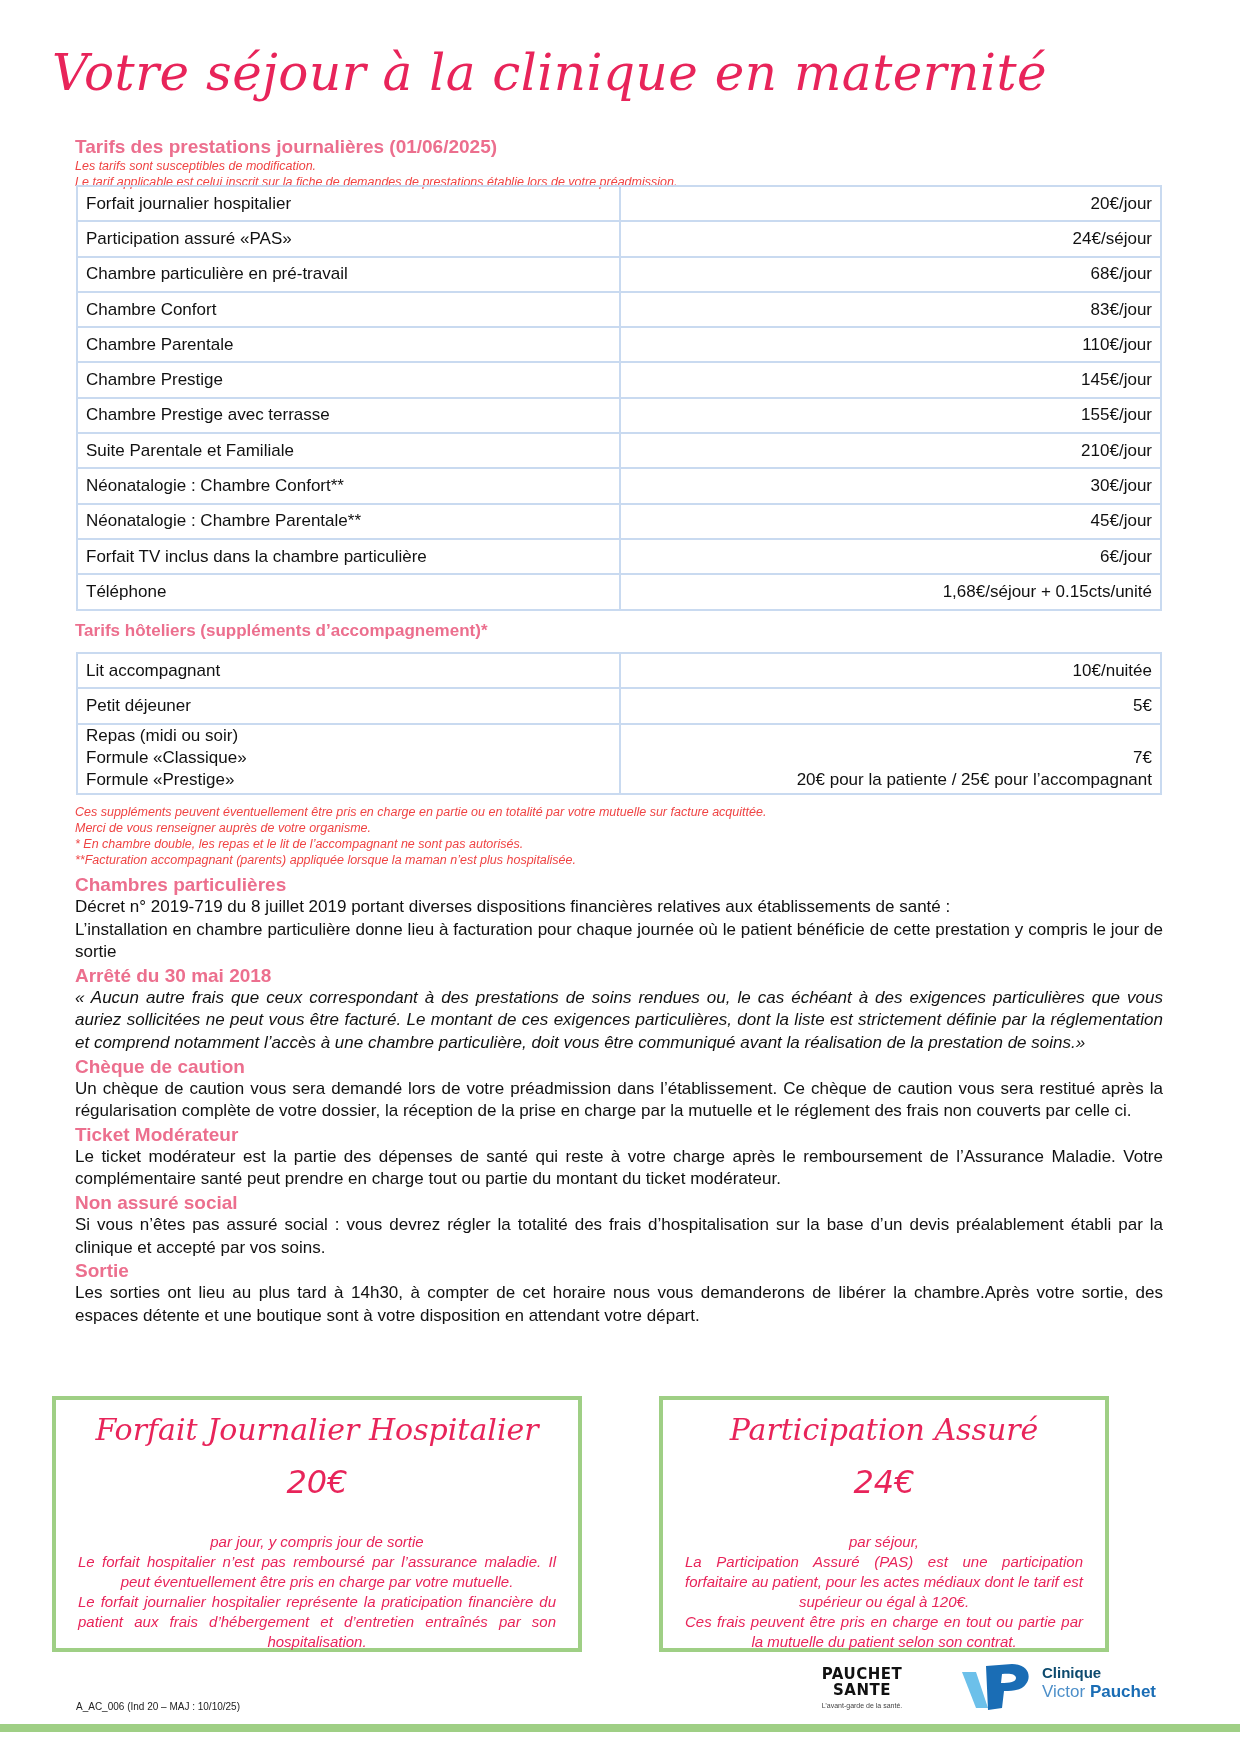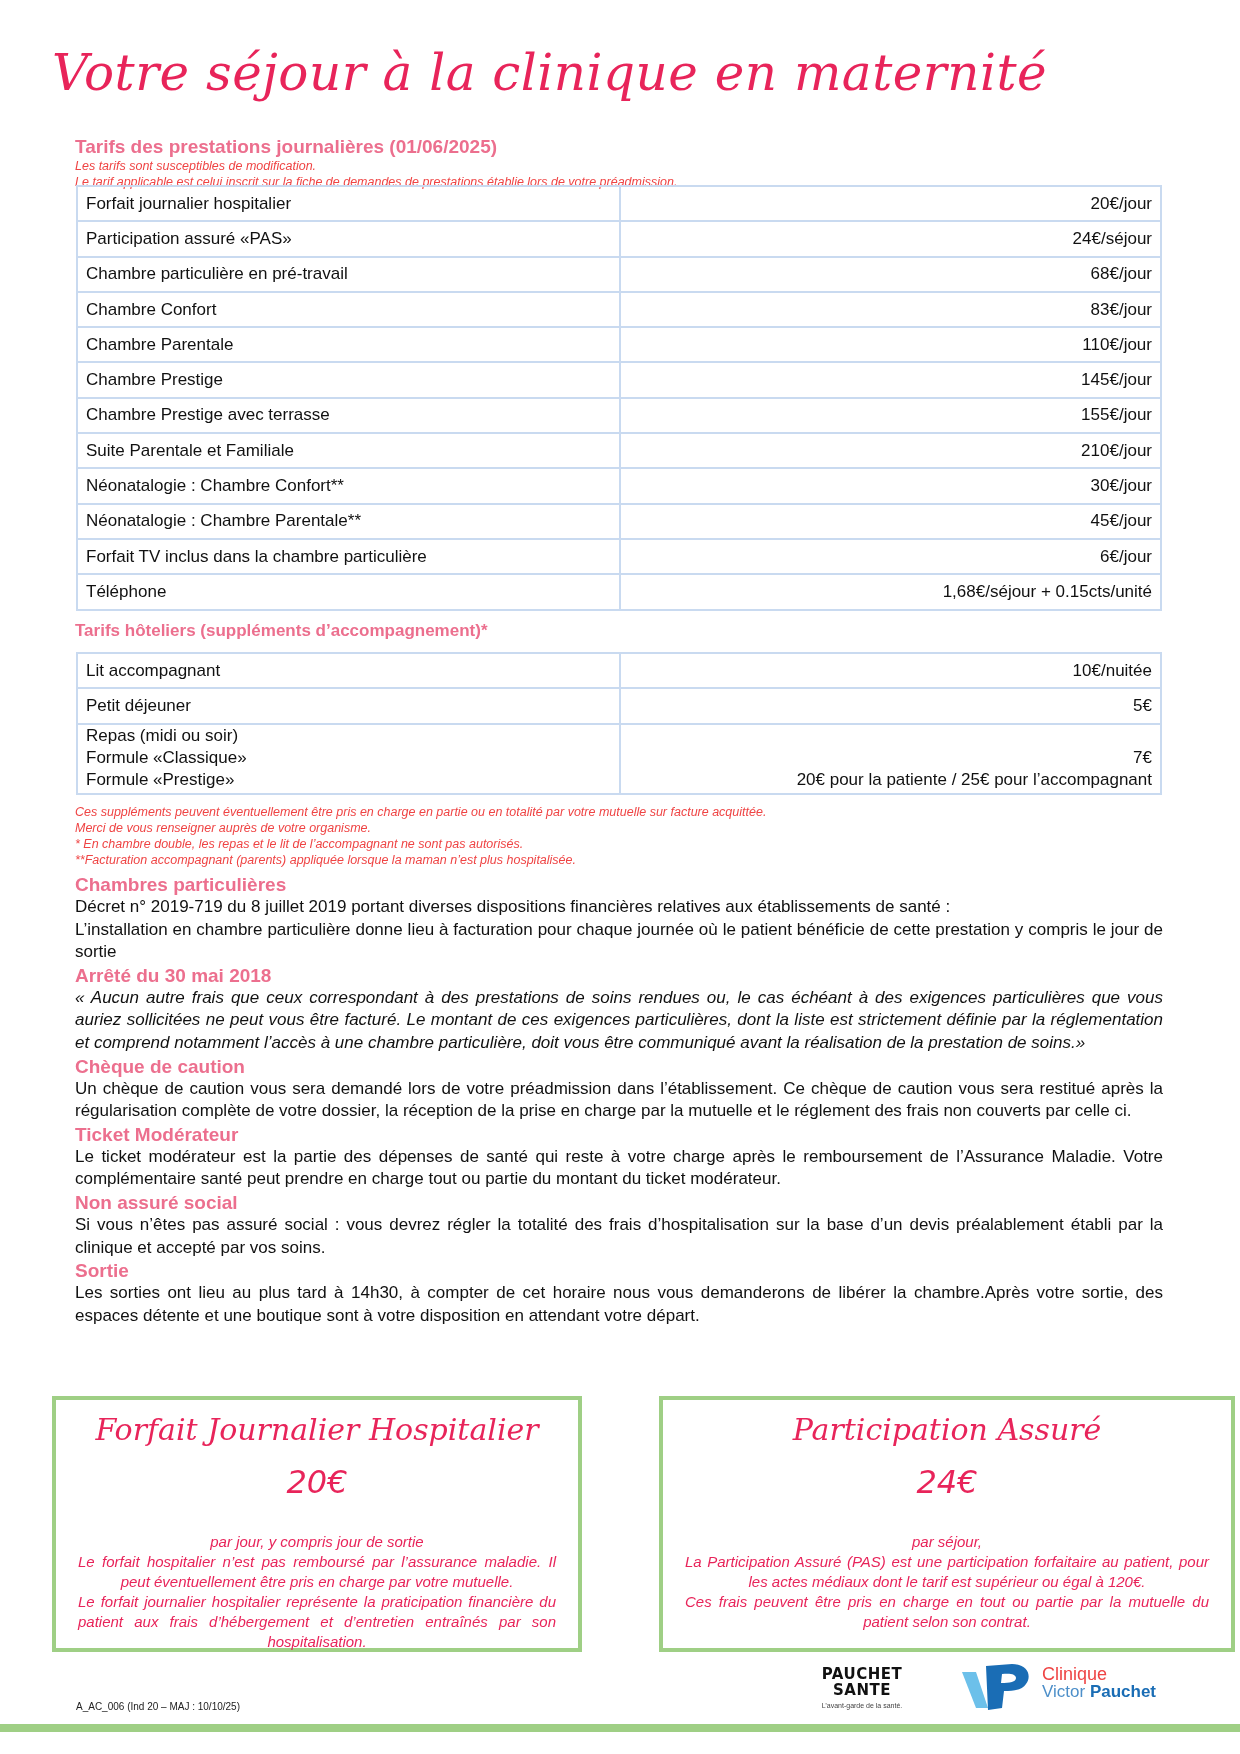--- a/index.html
+++ b/index.html
@@ -40,21 +40,21 @@
   .body-sections .sec-head { font-size: 19px; line-height: 23px; }
   .body-sections p { font-size: 17px; line-height: 22.6px; text-align: justify; }
   .body-sections p.quote { font-style: italic; }
 
   .box {
     position: absolute; top: 1396px; height: 256px;
     border: 4px solid #9fcf85; background: #fff;
     text-align: center; color: #e8245a;
   }
   .box.left { left: 52px; width: 530px; }
-  .box.right { left: 659px; width: 576px; }
+  .box.right { left: 659px; width: 450px; }
   .box .box-title {
     font-family: "DejaVu Serif", serif; font-style: italic; font-size: 30px;
     margin-top: 10px; line-height: 40px;
   }
   .box .box-price {
     font-family: "DejaVu Sans", sans-serif; font-style: italic; font-size: 32px;
     margin-top: 12px; line-height: 40px;
   }
   .box .box-text {
     font-style: italic; font-size: 15px; line-height: 20px; margin: 14px 22px;
@@ -64,21 +64,21 @@
   .box.right .box-text { margin-top: 30px; }
 
   .doc-ref { position: absolute; left: 76px; top: 1701px; font-size: 10px; color: #222; }
 
   .logo-pauchet { position: absolute; left: 806px; top: 1666px; width: 112px; text-align: center; }
   .logo-pauchet .l1 { font-family: "DejaVu Sans", sans-serif; font-weight: bold; font-size: 15px; letter-spacing: 0.5px; line-height: 16px; color: #111; }
   .logo-pauchet .l3 { font-size: 7px; color: #444; margin-top: 4px; }
 
   .logo-vp { position: absolute; left: 962px; top: 1662px; width: 210px; height: 50px; }
   .logo-vp svg { position: absolute; left: 0; top: 0; }
-  .logo-vp .clin { position: absolute; left: 80px; top: 2px; font-size: 18px; color: #ef4444; font-weight: normal; }
+  .logo-vp .clin { position: absolute; left: 80px; top: 2px; font-size: 15px; color: #0c4a6e; font-weight: bold; }
   .logo-vp .vict { position: absolute; left: 80px; top: 20px; font-size: 17px; color: #4d8fc9; white-space: nowrap; text-align: center; }
   .logo-vp .vict b { color: #1a6db5; font-weight: bold; }
 
   .green-bar { position: absolute; left: 0; top: 1724px; width: 1240px; height: 8px; background: #9fcf85; }
 </style>
 </head>
 <body>
 
 <h1 class="title">Votre séjour à la clinique en maternité</h1>
 

